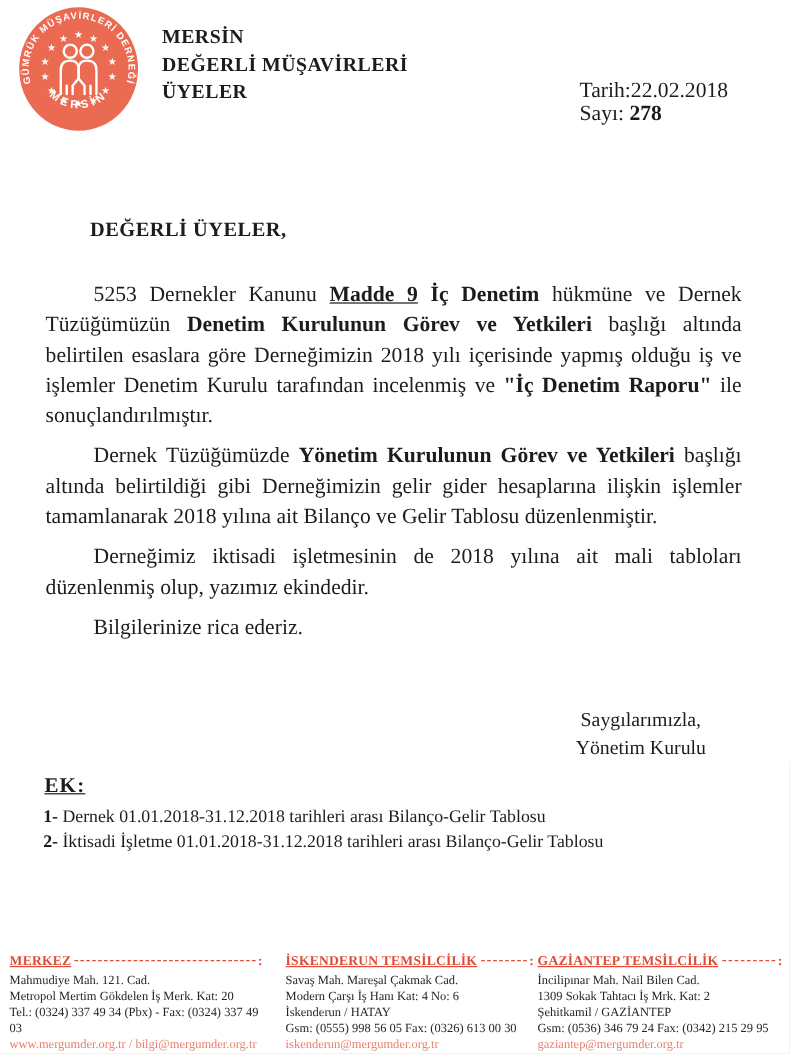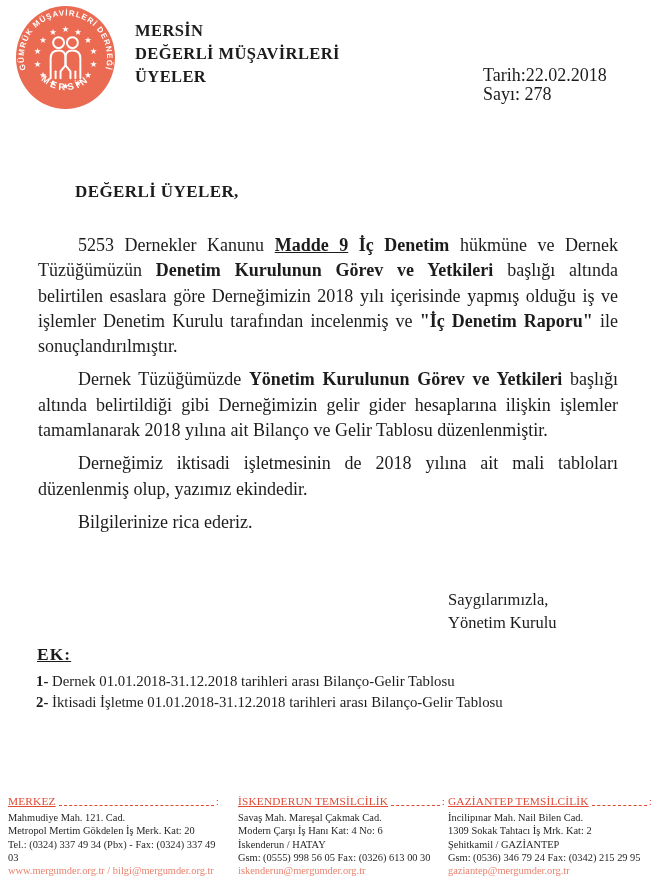--- a/index.html
+++ b/index.html
@@ -35,38 +35,38 @@
     font-size:17px;font-weight:bold;letter-spacing:.4px;
   }
   .body-text{
     position:absolute;left:38px;top:233px;width:580px;
     font-size:18px;line-height:25.3px;text-align:justify;
   }
   .body-text p{margin:0 0 8px 0;text-indent:40px;}
   .closing{margin-top:14px;text-indent:40px;}
   .signature{
     position:absolute;left:448px;top:588px;width:172px;
-    text-align:left;font-size:16.5px;line-height:23px;
+    text-align:center;font-size:16.5px;line-height:23px;
   }
   .ek-title{
     position:absolute;left:37px;top:644px;
     font-size:17.5px;font-weight:bold;text-decoration:underline;letter-spacing:1px;
   }
   .ek-items{
     position:absolute;left:36px;top:671px;
     font-size:14.8px;line-height:21px;
   }
   
   .fcol{position:absolute;top:795px;font-size:10.4px;line-height:13.2px;color:#262626;}
   .fcol-1{left:8px;width:211px;}
   .fcol-2{left:238px;width:207px;}
   .fcol-3{left:448px;width:204px;}
   .fhead{
-    display:flex;align-items:flex-end;
-    color:var(--accent);font-weight:normal;font-size:11.3px;
+    display:flex;align-items:center;
+    color:var(--accent);font-weight:bold;font-size:11.3px;
     margin-bottom:3px;letter-spacing:.2px;
   }
   .fhead .t{text-decoration:underline;}
   .fhead .dash{flex:1;border-bottom:1.4px dashed var(--accent);margin:0 2px 2px 3px;}
   .fhead .c{text-decoration:none;}
   .flink{color:var(--link);}
 </style>
 </head>
 <body>
 
@@ -111,21 +111,21 @@
   </svg>
 
   <div class="org-name">
     <div>MERSİN</div>
     <div>DEĞERLİ MÜŞAVİRLERİ</div>
     <div>ÜYELER</div>
   </div>
 
   <div class="meta">
     <div>Tarih:22.02.2018</div>
-    <div><span>Sayı: </span><span style="font-weight: normal;">278</span></div>
+    <div><span>Sayı: </span><span style="font-weight: bold;">278</span></div>
   </div>
 
   <div class="salutation">DEĞERLİ ÜYELER,</div>
 
   <div class="body-text">
     <p><span>5253 Dernekler Kanunu </span><span style="font-weight: bold; text-decoration: underline;">Madde 9</span><span> </span><span style="font-weight: bold;">İç Denetim</span><span> hükmüne ve Dernek Tüzüğümüzün </span><span style="font-weight: bold;">Denetim Kurulunun Görev ve Yetkileri</span><span> başlığı altında belirtilen esaslara göre Derneğimizin 2018 yılı içerisinde yapmış olduğu iş ve işlemler Denetim Kurulu tarafından incelenmiş ve </span><span style="font-weight: bold;">"İç Denetim Raporu"</span><span> ile sonuçlandırılmıştır.</span></p>
     <p><span>Dernek Tüzüğümüzde </span><span style="font-weight: bold;">Yönetim Kurulunun Görev ve Yetkileri</span><span> başlığı altında belirtildiği gibi Derneğimizin gelir gider hesaplarına ilişkin işlemler tamamlanarak 2018 yılına ait Bilanço ve Gelir Tablosu düzenlenmiştir.</span></p>
     <p><span>Derneğimiz iktisadi işletmesinin de 2018 yılına ait mali tabloları düzenlenmiş olup, yazımız ekindedir.</span></p>
     <p class="closing">Bilgilerinize rica ederiz.</p>
   </div>

